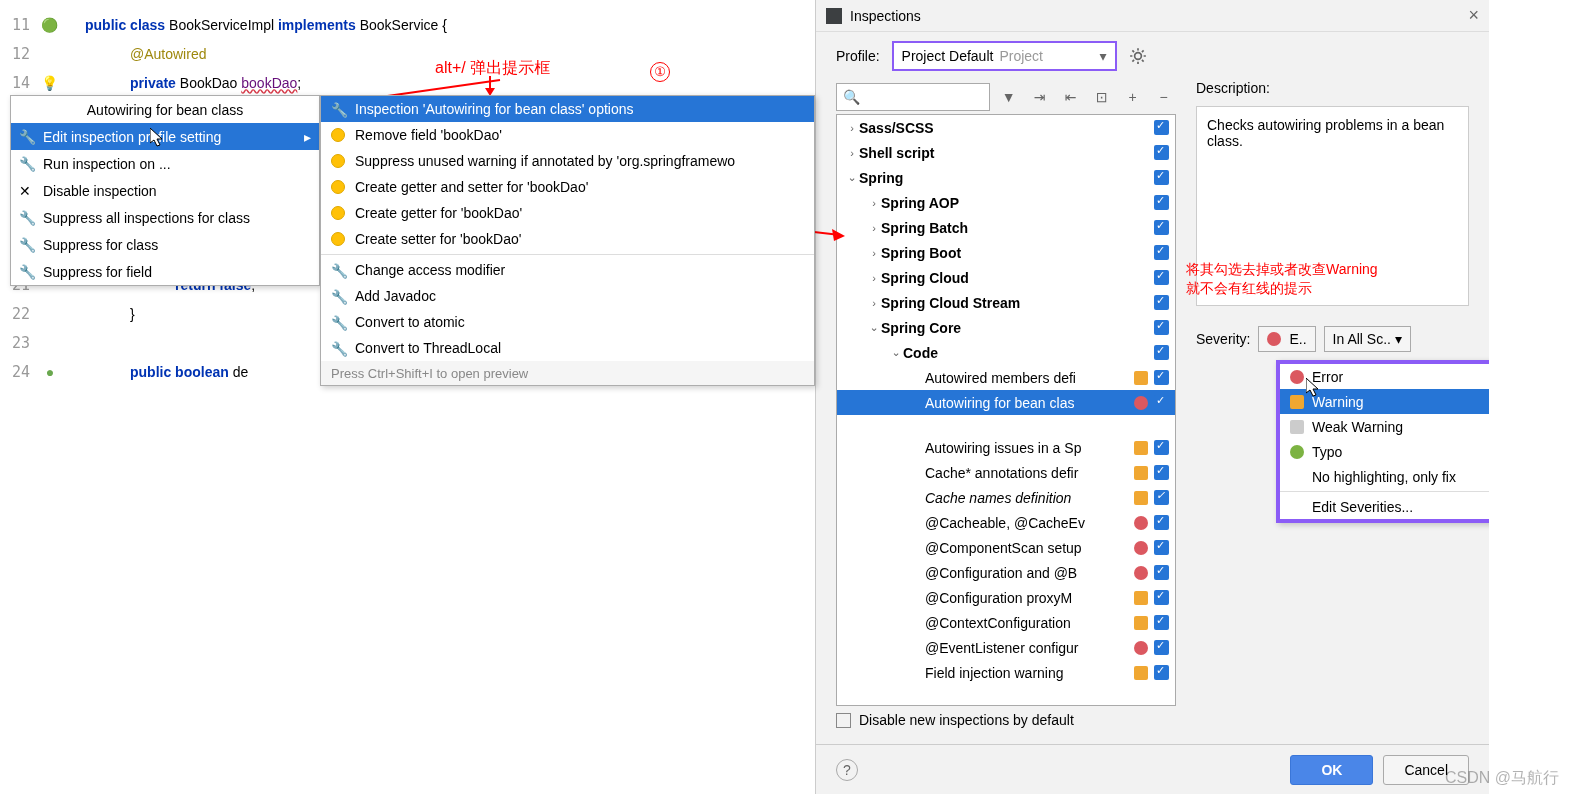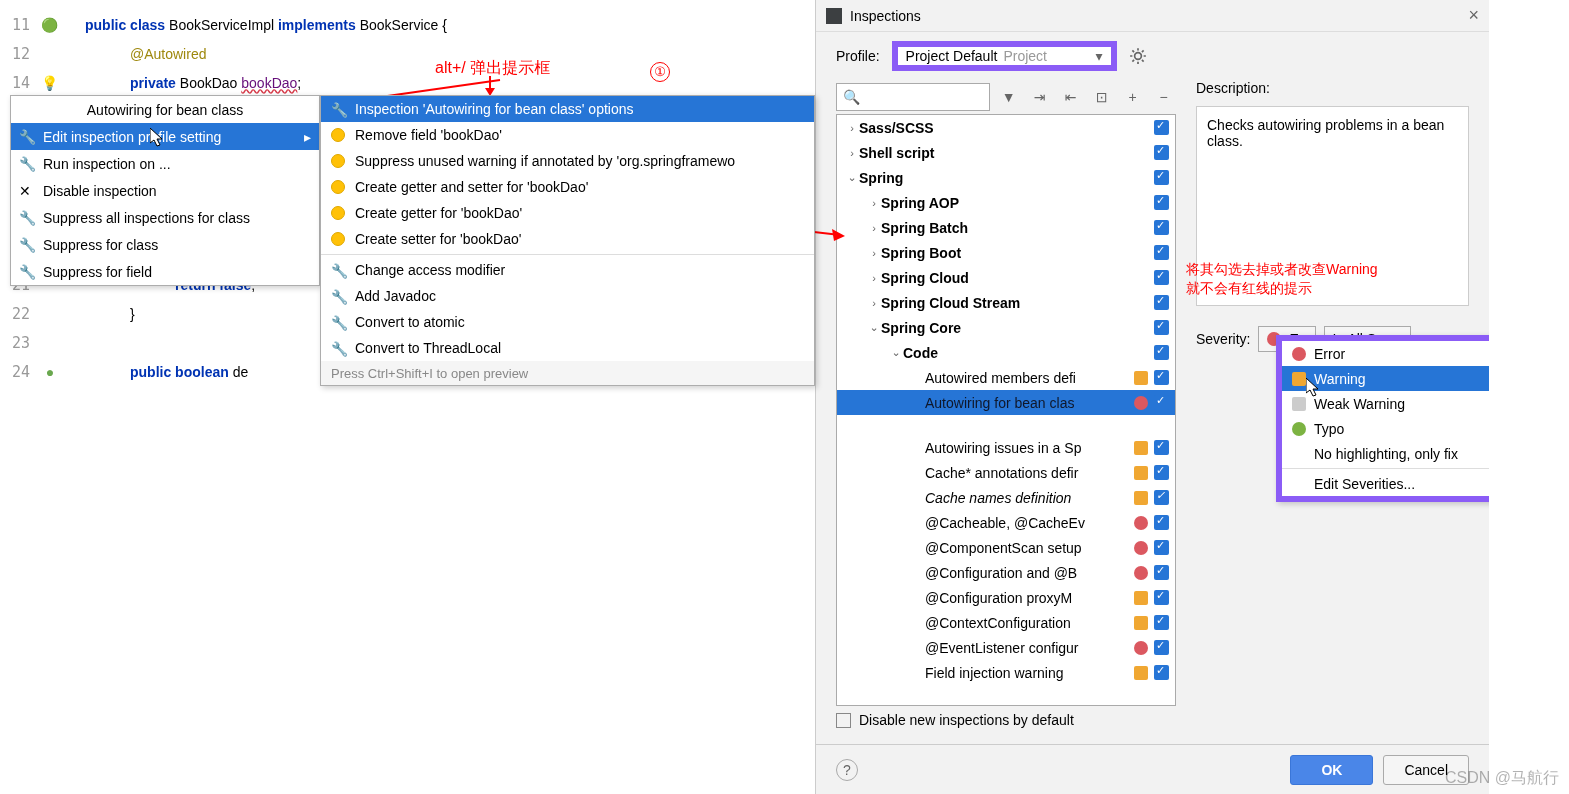--- a/index.html
+++ b/index.html
@@ -30,47 +30,47 @@
 .wrench { width: 14px; height: 14px; margin-right: 10px; flex-shrink: 0; color: #888; }
 .annotation-text { position: absolute; color: #ff0000; font-family: 'Microsoft YaHei', sans-serif; font-size: 16px; z-index: 5; }
 .circle-num { display: inline-block; width: 20px; height: 20px; border: 1px solid #ff0000; border-radius: 50%; text-align: center; line-height: 18px; color: #ff0000; font-size: 13px; }
 .watermark { position: absolute; color: rgba(255,100,100,0.3); font-size: 14px; z-index: 3; }
 svg.arrow-line { position: absolute; z-index: 6; pointer-events: none; }
 .insp-panel { width: 674px; height: 100%; background: #f2f2f2; border-left: 1px solid #ccc; display: flex; flex-direction: column; }
 .insp-title { height: 32px; display: flex; align-items: center; padding: 0 10px; border-bottom: 1px solid #ddd; }
 .insp-title-icon { width: 16px; height: 16px; background: #3c3f41; margin-right: 8px; }
 .insp-close { margin-left: auto; cursor: pointer; color: #666; font-size: 18px; }
 .insp-profile { height: 48px; display: flex; align-items: center; padding: 0 20px; gap: 12px; }
-.insp-profile-sel { width: 225px; height: 30px; border: 6px solid #8b5cf6; background: #fff; display: flex; align-items: center; padding: 0 8px; }
+.insp-profile-sel { width: 225px; height: 30px; border: 2px solid #8b5cf6; background: #fff; display: flex; align-items: center; padding: 0 8px; }
 .insp-profile-sel .gray { color: #999; margin-left: 6px; }
 .insp-profile-sel .dd { margin-left: auto; color: #666; }
 .gear { width: 18px; height: 18px; color: #666; cursor: pointer; }
 .insp-body { flex: 1; display: flex; padding: 0 20px 10px 20px; gap: 20px; overflow: hidden; }
 .insp-left { width: 340px; display: flex; flex-direction: column; }
 .insp-toolbar { height: 34px; display: flex; align-items: center; gap: 6px; }
 .insp-search { width: 160px; height: 28px; border: 1px solid #aaa; background: #fff; display: flex; align-items: center; padding: 0 6px; }
 .insp-tool-btn { width: 26px; height: 26px; display: flex; align-items: center; justify-content: center; color: #666; cursor: pointer; }
 .insp-tree { flex: 1; border: 1px solid #aaa; background: #fff; overflow-y: auto; }
 .tree-row { height: 25px; display: flex; align-items: center; padding-right: 6px; cursor: pointer; }
-.tree-row.selected { background: #2675d6; color: #0f172a; }
+.tree-row.selected { background: #2675d6; color: #ffffff; }
 .tree-exp { width: 14px; text-align: center; color: #666; font-size: 11px; }
 .tree-row.selected .tree-exp { color: #fff; }
 .tree-label { flex: 1; white-space: nowrap; overflow: hidden; text-overflow: ellipsis; }
 .tree-label.bold { font-weight: bold; }
 .tree-icon { width: 14px; height: 14px; margin-left: 4px; flex-shrink: 0; }
 .tree-cb { width: 15px; height: 15px; background: #2675d6; border-radius: 2px; margin-left: 6px; flex-shrink: 0; position: relative; }
 .tree-cb::after { content: '✓'; color: #fff; font-size: 11px; position: absolute; left: 2px; top: -1px; }
 .insp-footer { height: 28px; display: flex; align-items: center; }
 .insp-footer-cb { width: 15px; height: 15px; border: 1px solid #888; margin-right: 8px; }
 .insp-right { flex: 1; display: flex; flex-direction: column; position: relative; }
 .insp-desc-label { margin-bottom: 10px; }
 .insp-desc-box { border: 1px solid #ccc; background: #fff; padding: 10px; height: 200px; }
 .insp-sev { display: flex; align-items: center; gap: 8px; margin-top: 20px; }
 .sev-btn { height: 26px; border: 1px solid #aaa; background: #f5f5f5; padding: 0 8px; display: flex; align-items: center; font-size: 13px; cursor: pointer; }
-.sev-dropdown { position: absolute; left: 80px; top: 255px; width: 240px; background: #fff; border: 6px solid #8b5cf6; box-shadow: 2px 2px 6px rgba(0,0,0,0.2); z-index: 20; }
+.sev-dropdown { position: absolute; left: 80px; top: 280px; width: 240px; background: #fff; border: 4px solid #8b5cf6; box-shadow: 2px 2px 6px rgba(0,0,0,0.2); z-index: 20; }
 .sev-item { height: 25px; display: flex; align-items: center; padding: 0 10px; cursor: pointer; }
 .sev-item.selected { background: #2675d6; color: #fff; }
 .sev-sep { height: 1px; background: #ddd; margin: 2px 0; }
 .sev-icon { width: 14px; height: 14px; margin-right: 8px; flex-shrink: 0; border-radius: 50%; }
 .insp-bottom { height: 50px; border-top: 1px solid #ccc; display: flex; align-items: center; padding: 0 20px; gap: 10px; }
 .help-btn { width: 22px; height: 22px; border: 1px solid #aaa; border-radius: 50%; display: flex; align-items: center; justify-content: center; color: #666; cursor: pointer; }
 .btn-primary { margin-left: auto; background: #4a86e8; color: #fff; border: 1px solid #3a76d8; padding: 6px 30px; border-radius: 3px; cursor: pointer; font-weight: bold; }
 .btn-secondary { background: #f5f5f5; border: 1px solid #aaa; padding: 6px 20px; border-radius: 3px; cursor: pointer; }
 .credit { position: absolute; right: 10px; bottom: 5px; color: rgba(0,0,0,0.3); font-size: 16px; z-index: 2; }
 .icon-err { background: #db5860; border-radius: 50%; }

